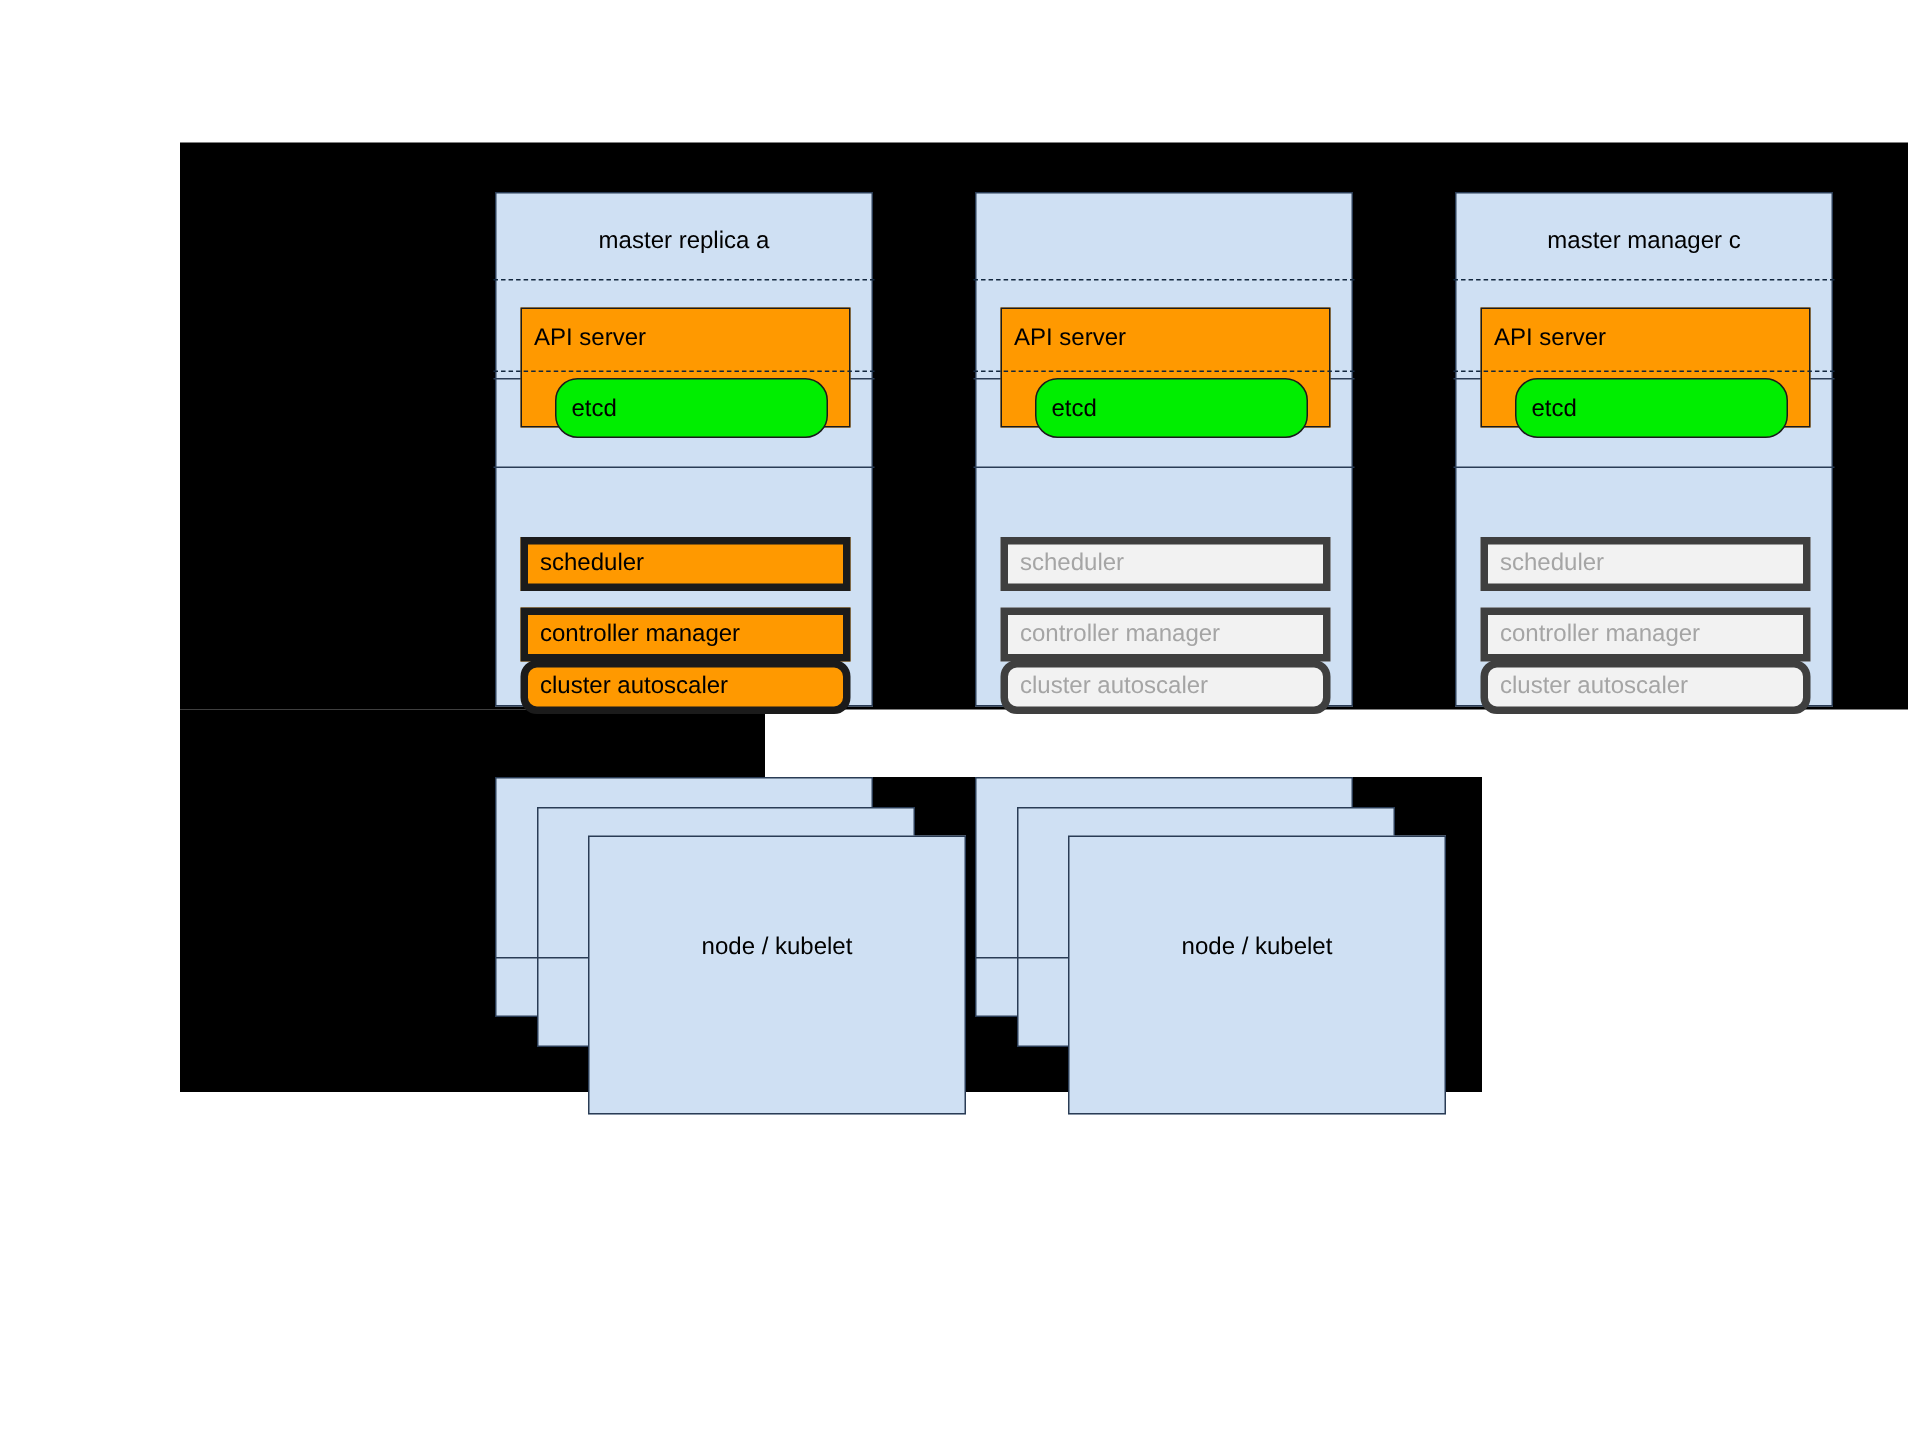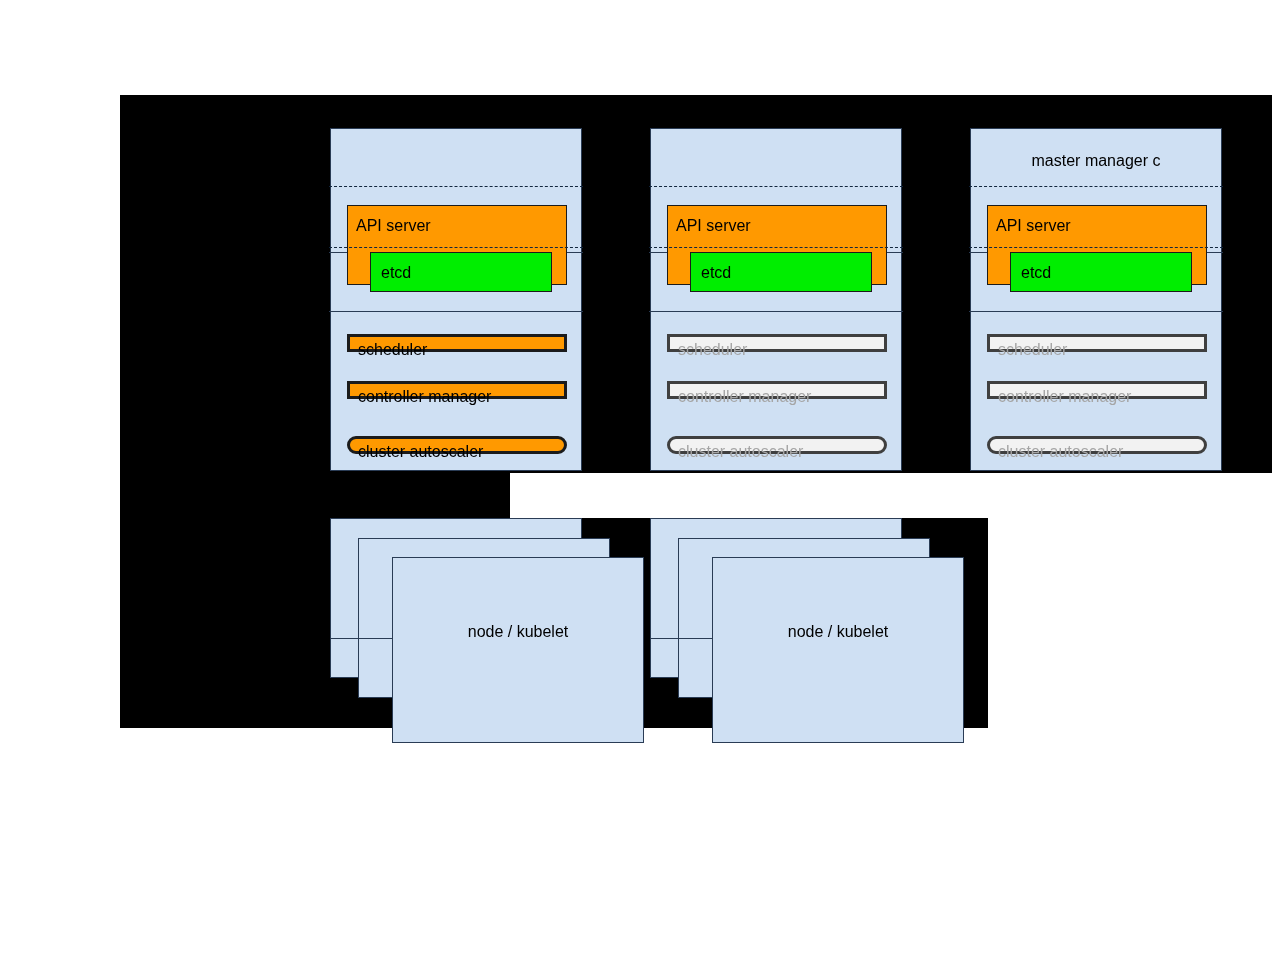--- a/index.html
+++ b/index.html
@@ -98,40 +98,41 @@
 
   
   .etcd-pill {
     position: absolute;
     left: 22px;
     top: 46px;
     width: 182px;
     height: 40px;
     background: #00ee00;
     border: 1px solid #1b1b1b;
-    border-radius: 0;
+    border-radius: 15px;
     box-sizing: border-box;
   }
   .etcd-label {
     position: absolute;
     left: 10px;
     top: 10px;
     font-size: 16px;
     color: #000000;
     line-height: 20px;
   }
 
   
   .component {
     position: absolute;
     left: 16px;
     width: 220px;
-    height: 18px;
-    box-sizing: border-box;
-    border: 3px solid #a16207;
+    height: 36px;
+    box-sizing: border-box;
+    border: 5px solid #a16207;
+    margin-top: 24px;
   }
   .component-label {
     position: absolute;
     left: 8px;
     top: 3px;
     font-size: 16px;
     line-height: 20px;
     white-space: nowrap;
   }
   .component.active {
@@ -140,21 +141,21 @@
   }
   .component.active .component-label { color: #000000; }
   .component.inactive {
     background: #f2f2f2;
     border-color: #3f3f3f;
   }
   .component.inactive .component-label { color: #a5a5a5; }
 
   .comp-row-1 { top: 205px; }
   .comp-row-2 { top: 252px; }
-  .comp-row-3 { top: 307px; border-radius: 11px; }
+  .comp-row-3 { top: 287px; border-radius: 11px; }
 
   
   .node-stack {
     position: absolute;
   }
   #node-stack-1 { left: 330px; top: 518px; }
   #node-stack-2 { left: 650px; top: 518px; }
 
   .node-card {
     position: absolute;
@@ -196,20 +197,21 @@
 </head>
 <body>
 
 <div id="diagram-canvas">
 
   <div class="backdrop" id="backdrop-main"></div>
   <div class="backdrop" id="backdrop-lower"></div>
   <div class="backdrop" id="backdrop-lower2"></div>
 
   <div class="replica" id="replica-a">
+    <div class="replica-title">master replica a</div>
 
     <div class="dash-sep dash-sep-1"></div>
     <div class="solid-sep solid-sep-1"></div>
     <div class="solid-sep solid-sep-2"></div>
 
     <div class="api-panel">
       <div class="api-panel-label">API server</div>
       <div class="etcd-pill">
         <div class="etcd-label">etcd</div>
       </div>

